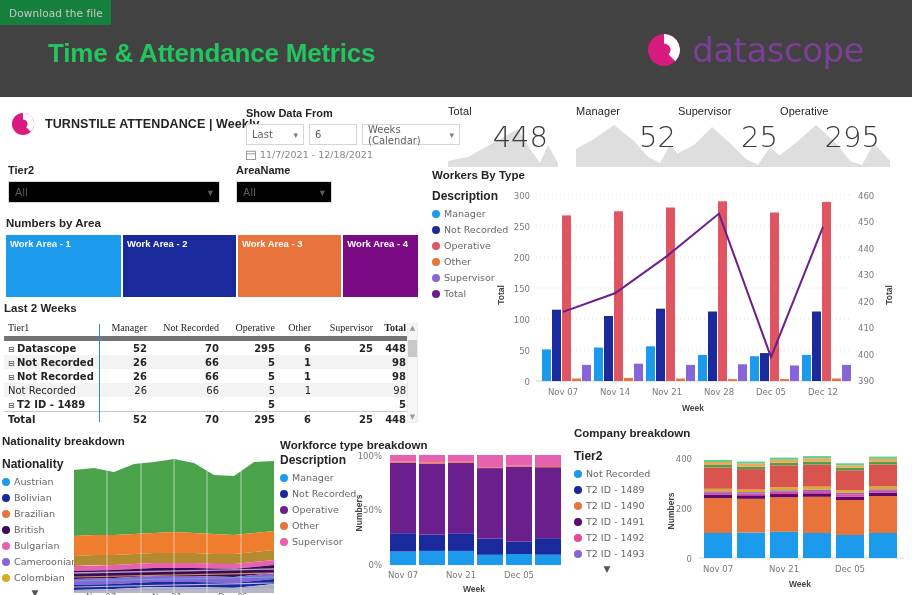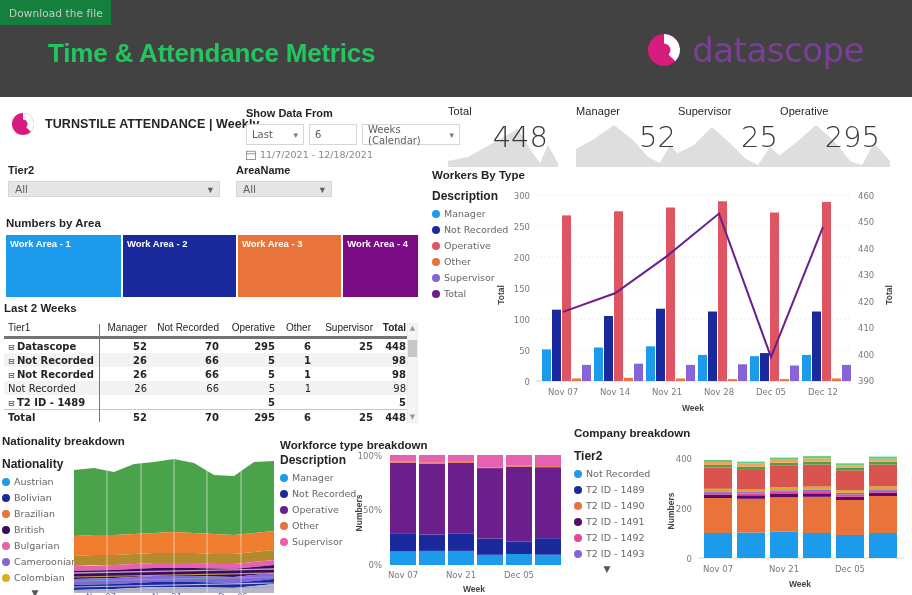--- a/index.html
+++ b/index.html
@@ -68,21 +68,21 @@
   .date-range {
     margin-top:4px; font-size:9.5px; color:#8a8886;
     display:flex; align-items:center; gap:4px;
   }
 
   
   .sl { position:absolute; }
   .sl-t2 { left:8px; top:67px; width:212px; }
   .sl-an { left:236px; top:67px; width:96px; }
   .dd {
-    margin-top:5px; height:16px; border:1px solid #d6d6d6; background:#e5e5e5;
+    margin-top:5px; height:22px; border:1px solid #d6d6d6; background:#000000;
     display:flex; align-items:center; justify-content:space-between;
     padding:0 6px; font-size:10.5px; color:#605e5c;
   }
 
   
   .kpi-row { position:absolute; left:448px; top:8px; width:456px; height:62px; }
   .kpi { position:absolute; top:0; width:110px; height:62px; overflow:hidden; }
   .kpi-label {
     position:relative; z-index:2; font-size:11px; color:#252423;
     font-family:"Liberation Sans", sans-serif; letter-spacing:.1px;
@@ -105,22 +105,22 @@
   .tm-label {
     position:absolute; left:4px; top:3px; color:#fff; font-size:9.5px;
     font-weight:bold; font-family:"Liberation Sans", sans-serif;
   }
 
   
   .matrix-wrap { position:absolute; left:4px; top:205px; width:418px; }
   table.matrix { border-collapse:collapse; width:406px; margin-top:6px; font-size:10px; }
   table.matrix th {
     font-weight:400; color:#252423; padding:2px 4px 3px 4px;
-    border-bottom:3px solid #737373; text-align:right; white-space:nowrap;
-    font-family:Liberation Sans, sans-serif;
+    border-bottom:5px solid #737373; text-align:right; white-space:nowrap;
+    font-family:Liberation Serif, serif;
   }
   table.matrix th.h-left { text-align:left; }
   table.matrix th.h-total { font-weight:bold; }
   table.matrix td {
     padding:1.5px 4px; text-align:right; color:#252423; white-space:nowrap;
   }
   table.matrix td.c-label { text-align:left; }
   .m-row-alt { background:#f3f3f3; }
   .m-bold { font-weight:bold; }
   .m-dim { color:#8a8886; }

